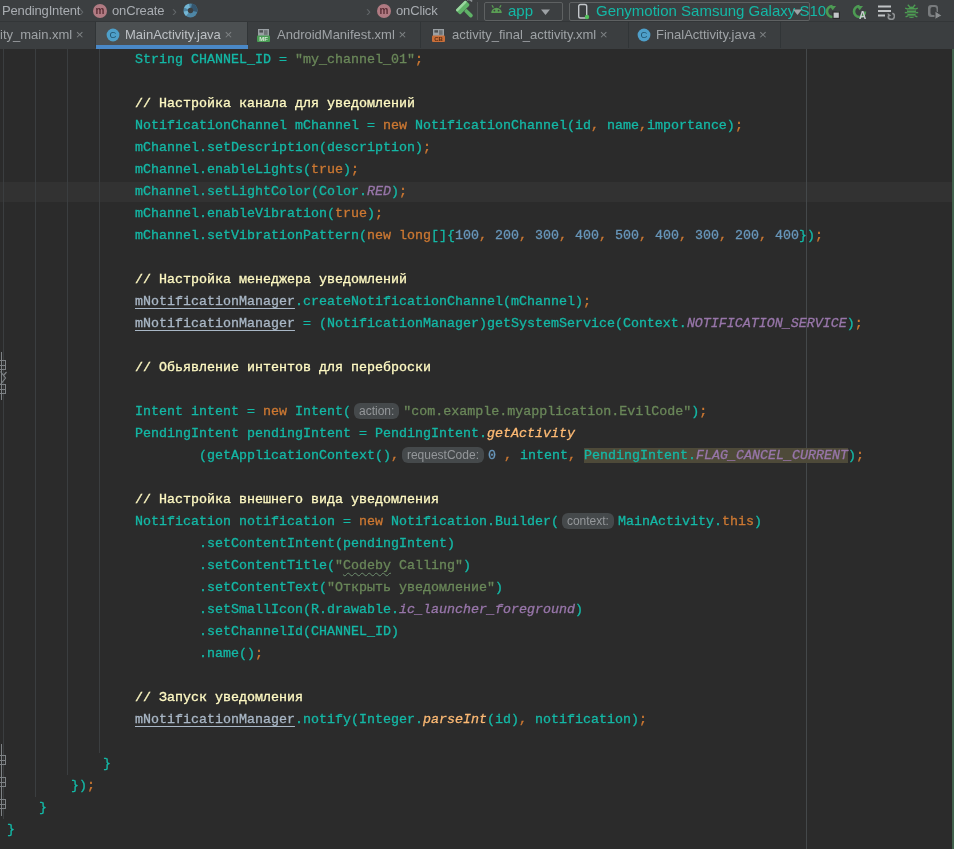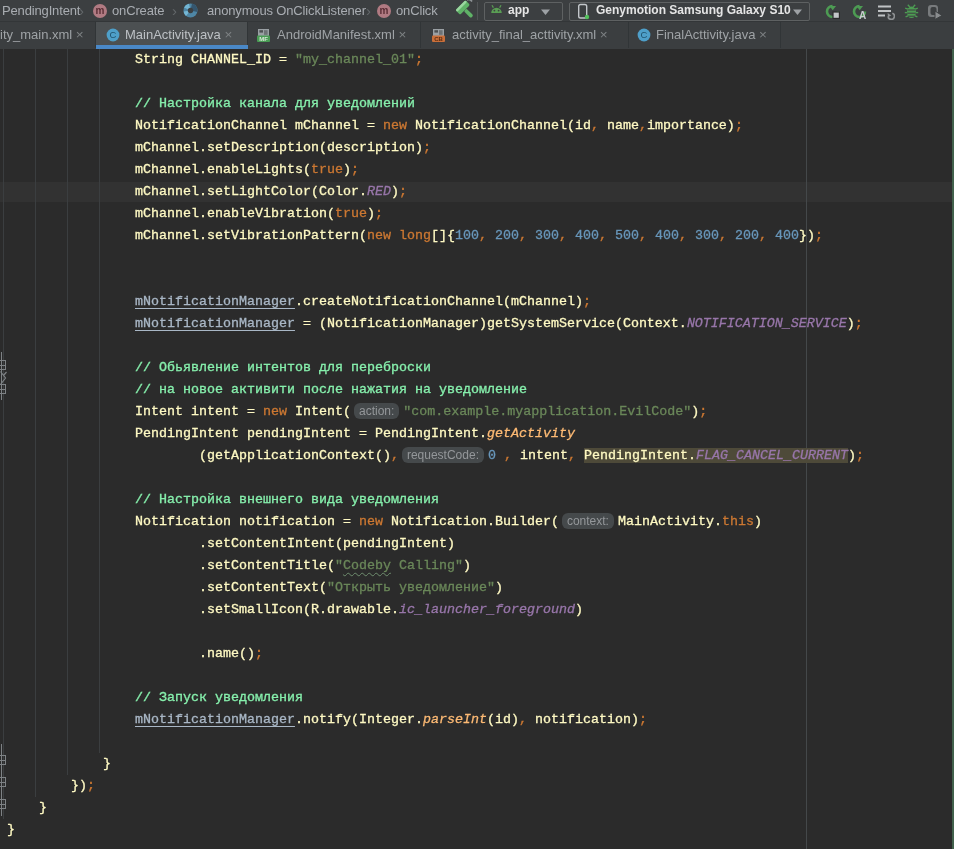--- a/index.html
+++ b/index.html
@@ -6,41 +6,41 @@
   font-family:"Liberation Sans",sans-serif;}
 
 #bar{position:absolute;left:0;top:0;width:954px;height:22px;background:#3c3f41;}
 .bc{position:absolute;top:0;height:22px;line-height:21px;color:#a9adb2;font-size:13px;letter-spacing:-0.15px;white-space:nowrap;}
 .sep{position:absolute;top:0px;height:22px;line-height:21px;color:#63676a;font-size:15px;}
 .bicon{position:absolute;top:4px;width:14px;height:14px;border-radius:7px;font-size:10px;
   text-align:center;line-height:14px;font-weight:bold;}
 .micon{background:#b07a82;color:#5a2d35;}
 
 .wbox{position:absolute;top:2px;height:17px;border:1px solid #5e6162;border-radius:2px;}
-.wtxt{position:absolute;top:2px;height:17px;line-height:17px;color:#e5e5e5;font-size:12px;white-space:nowrap;font-weight:bold;}
+.wtxt{position:absolute;top:2px;height:17px;line-height:17px;color:#14b8a6;font-size:15px;white-space:nowrap;}
 
 #tabs{position:absolute;left:0;top:22px;width:954px;height:27px;background:#3b3e40;}
 .tab{position:absolute;top:0;height:26px;border-right:1px solid #313537;}
 .tabtxt{position:absolute;top:0;height:26px;line-height:25px;font-size:13px;color:#9fa3a6;white-space:nowrap;}
 .tabx{color:#7e8284;font-size:13.5px;}
 #seltab{background:#4c5052;}
 #tabline{position:absolute;left:96px;top:45px;width:152px;height:4px;background:#4a88c7;}
 
 #ed{position:absolute;left:0;top:49px;width:954px;height:800px;background:#2b2b2b;}
 .guide{position:absolute;width:1px;background:#3b3e40;}
 #caretrow{position:absolute;left:0;top:182px;width:954px;height:20px;background:#323232;}
 #margin{position:absolute;left:806px;top:49px;width:1px;height:800px;background:#44484a;}
 #greenedge{position:absolute;left:952px;top:20px;width:1.6px;height:829px;background:#42614c;}
 .row{position:absolute;left:7px;height:22px;white-space:pre;
   font-family:"Liberation Mono",monospace;font-size:13.3333px;line-height:22px;color:#a9b7c6;-webkit-text-stroke:0.3px;}
-.p{color:#fef9c3;}
+.p{color:#14b8a6;}
 .k{color:#cc7832;}
 .s{color:#6a8759;}
 .n{color:#6897bb;}
-.c{color:#86efac;}
+.c{color:#fef9c3;}
 .f{color:#9876aa;font-style:italic;}
 .m{color:#fdba74;font-style:italic;}
 .u{color:#a9b7c6;text-decoration:underline;text-underline-offset:3px;}
 .hl{background:#4e4a39;}
 .wv{text-decoration:underline wavy #6e8d6e;text-underline-offset:3px;text-decoration-thickness:1px;}
 .chip{display:inline-block;background:#45494b;color:#94979a;border-radius:6px;-webkit-text-stroke:0;
   font-family:"Liberation Sans",sans-serif;font-size:12px;line-height:16px;height:16px;
   padding:0 5px;margin:0 4px 0 3px;vertical-align:0px;}
 
 .fline{position:absolute;left:0.5px;width:1.2px;background:#7e8285;}
@@ -60,35 +60,36 @@
 <div class="row" style="top:49px"><span class="p">                String CHANNEL_ID = </span><span class="s">"my_channel_01"</span><span class="k">;</span></div>
 <div class="row" style="top:71px"></div>
 <div class="row" style="top:93px"><span class="c">                // Настройка канала для уведомлений</span></div>
 <div class="row" style="top:115px"><span class="p">                NotificationChannel mChannel = </span><span class="k">new</span><span class="p"> NotificationChannel(id</span><span class="k">,</span><span class="p"> name</span><span class="k">,</span><span class="p">importance)</span><span class="k">;</span></div>
 <div class="row" style="top:137px"><span class="p">                mChannel.setDescription(description)</span><span class="k">;</span></div>
 <div class="row" style="top:159px"><span class="p">                mChannel.enableLights(</span><span class="k">true</span><span class="p">)</span><span class="k">;</span></div>
 <div class="row" style="top:181px"><span class="p">                mChannel.setLightColor(Color.</span><span class="f">RED</span><span class="p">)</span><span class="k">;</span></div>
 <div class="row" style="top:203px"><span class="p">                mChannel.enableVibration(</span><span class="k">true</span><span class="p">)</span><span class="k">;</span></div>
 <div class="row" style="top:225px"><span class="p">                mChannel.setVibrationPattern(</span><span class="k">new</span><span class="p"> </span><span class="k">long</span><span class="p">[]{</span><span class="n">100</span><span class="k">,</span><span class="p"> </span><span class="n">200</span><span class="k">,</span><span class="p"> </span><span class="n">300</span><span class="k">,</span><span class="p"> </span><span class="n">400</span><span class="k">,</span><span class="p"> </span><span class="n">500</span><span class="k">,</span><span class="p"> </span><span class="n">400</span><span class="k">,</span><span class="p"> </span><span class="n">300</span><span class="k">,</span><span class="p"> </span><span class="n">200</span><span class="k">,</span><span class="p"> </span><span class="n">400</span><span class="p">})</span><span class="k">;</span></div>
 <div class="row" style="top:247px"></div>
+<div class="row" style="top:269px"><span class="c">                // Настройка менеджера уведомлений</span></div>
 <div class="row" style="top:291px"><span class="p">                </span><span class="u">mNotificationManager</span><span class="p">.createNotificationChannel(mChannel)</span><span class="k">;</span></div>
 <div class="row" style="top:313px"><span class="p">                </span><span class="u">mNotificationManager</span><span class="p"> = (NotificationManager)getSystemService(Context.</span><span class="f">NOTIFICATION_SERVICE</span><span class="p">)</span><span class="k">;</span></div>
 <div class="row" style="top:335px"></div>
 <div class="row" style="top:357px"><span class="c">                // Обьявление интентов для переброски</span></div>
-<div class="row" style="top:379px"><span class="c">                // на новое активити после нажатия на уведомление</span></div>
 <div class="row" style="top:401px"><span class="p">                Intent intent = </span><span class="k">new</span><span class="p"> Intent(</span><span class="chip">action:</span><span class="s">"com.example.myapplication.EvilCode"</span><span class="p">)</span><span class="k">;</span></div>
 <div class="row" style="top:423px"><span class="p">                PendingIntent pendingIntent = PendingIntent.</span><span class="m">getActivity</span></div>
 <div class="row" style="top:445px"><span class="p">                        (getApplicationContext()</span><span class="k">,</span><span class="chip">requestCode:</span><span class="n">0</span><span class="p"> </span><span class="k">,</span><span class="p"> intent</span><span class="k">,</span><span class="p"> </span><span class="p hl">PendingIntent.</span><span class="f hl">FLAG_CANCEL_CURRENT</span><span class="p">)</span><span class="k">;</span></div>
 <div class="row" style="top:467px"></div>
 <div class="row" style="top:489px"><span class="c">                // Настройка внешнего вида уведомления</span></div>
 <div class="row" style="top:511px"><span class="p">                Notification notification = </span><span class="k">new</span><span class="p"> Notification.Builder(</span><span class="chip">context:</span><span class="p">MainActivity.</span><span class="k">this</span><span class="p">)</span></div>
 <div class="row" style="top:533px"><span class="p">                        .setContentIntent(pendingIntent)</span></div>
 <div class="row" style="top:555px"><span class="p">                        .setContentTitle(</span><span class="s">"</span><span class="s wv">Codeby</span><span class="s"> Calling"</span><span class="p">)</span></div>
 <div class="row" style="top:577px"><span class="p">                        .setContentText(</span><span class="s">"Открыть уведомление"</span><span class="p">)</span></div>
 <div class="row" style="top:599px"><span class="p">                        .setSmallIcon(R.drawable.</span><span class="f">ic_launcher_foreground</span><span class="p">)</span></div>
+<div class="row" style="top:621px"><span class="p">                        .setChannelId(CHANNEL_ID)</span></div>
 <div class="row" style="top:643px"><span class="p">                        .name()</span><span class="k">;</span></div>
 <div class="row" style="top:665px"></div>
 <div class="row" style="top:709px"><span class="p">                </span><span class="u">mNotificationManager</span><span class="p">.notify(Integer.</span><span class="m">parseInt</span><span class="p">(id)</span><span class="k">,</span><span class="p"> notification)</span><span class="k">;</span></div>
 <div class="row" style="top:687px"><span class="c">                // Запуск уведомления</span></div>
 <div class="row" style="top:731px"></div>
 <div class="row" style="top:753px"><span class="p">            }</span></div>
 <div class="row" style="top:775px"><span class="p">        })</span><span class="k">;</span></div>
 <div class="row" style="top:797px"><span class="p">    }</span></div>
 <div class="row" style="top:819px"><span class="p">}</span></div>
 
@@ -116,21 +117,20 @@
     <span class="bicon micon" style="left:93px">m</span>
     <span class="bc" style="left:112px">onCreate</span>
     <span class="sep" style="left:172px">›</span>
     <svg style="position:absolute;left:182px;top:2px" width="17" height="17" viewBox="0 0 17 17">
       <circle cx="8.5" cy="8.5" r="7" fill="#4e86a5"></circle>
       <path d="M8.5 8.5 L10 1.6 A7 7 0 0 1 15.4 10 Z" fill="#35566e"></path>
       <path d="M8.5 8.5 L2 5.5 A7 7 0 0 1 7 1.7 Z" fill="#74b6d4"></path>
       <path d="M8.5 8.5 L4 14 A7 7 0 0 1 1.6 9.5 Z" fill="#74b6d4"></path>
       <circle cx="8.5" cy="8.5" r="2.7" fill="#3c3f41"></circle>
     </svg>
-    <span class="bc" style="left:207px">anonymous OnClickListener</span>
     <span class="sep" style="left:366px">›</span>
     <span class="bicon micon" style="left:377px">m</span>
     <span class="bc" style="left:396px">onClick</span>
 
     <svg style="position:absolute;left:451px;top:-3px" width="26" height="24" viewBox="0 0 26 24">
       <path d="M16 3 a4 4 0 0 1 5 1.5" stroke="#8f9498" stroke-width="1.6" fill="none"></path>
       <g transform="rotate(-45 13 11)">
         <rect x="5.5" y="6.5" width="14" height="6.5" rx="1.5" fill="#5fb267"></rect>
         <rect x="5.5" y="6.5" width="14" height="2.4" rx="1.2" fill="#9ad69f"></rect>
         <rect x="10.6" y="13" width="3.8" height="10" rx="1.7" fill="#5fb267"></rect>

